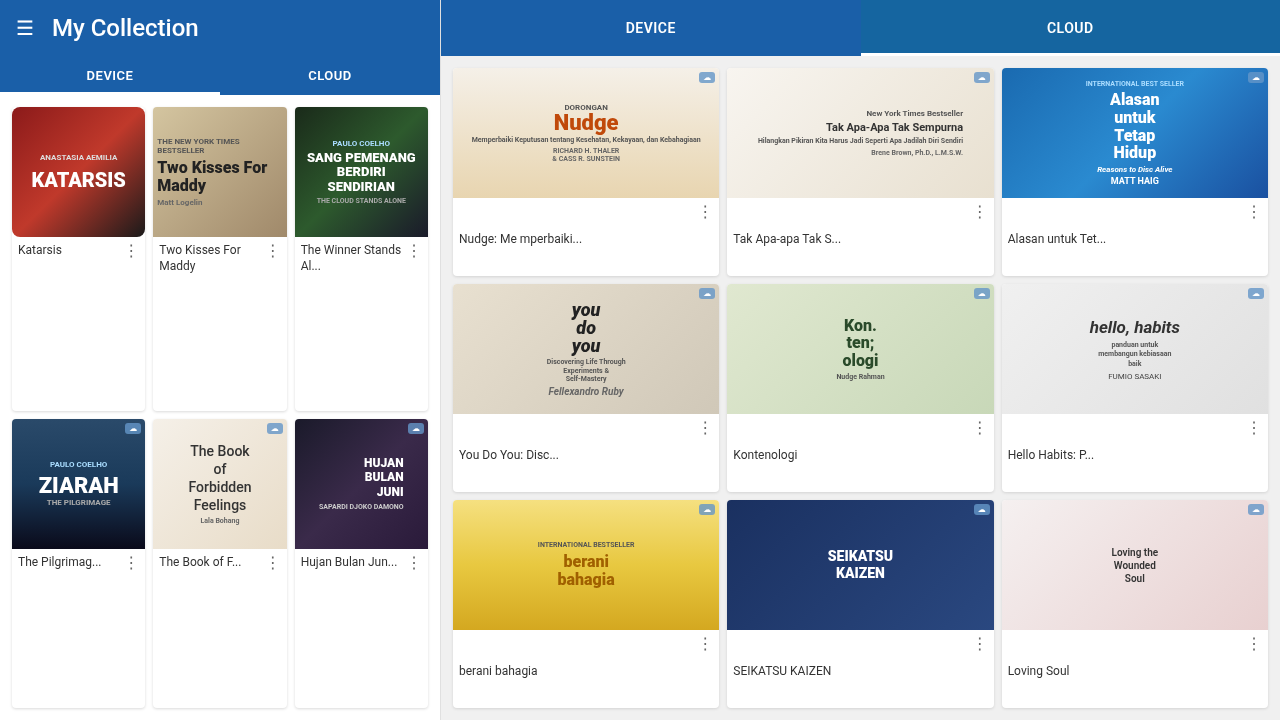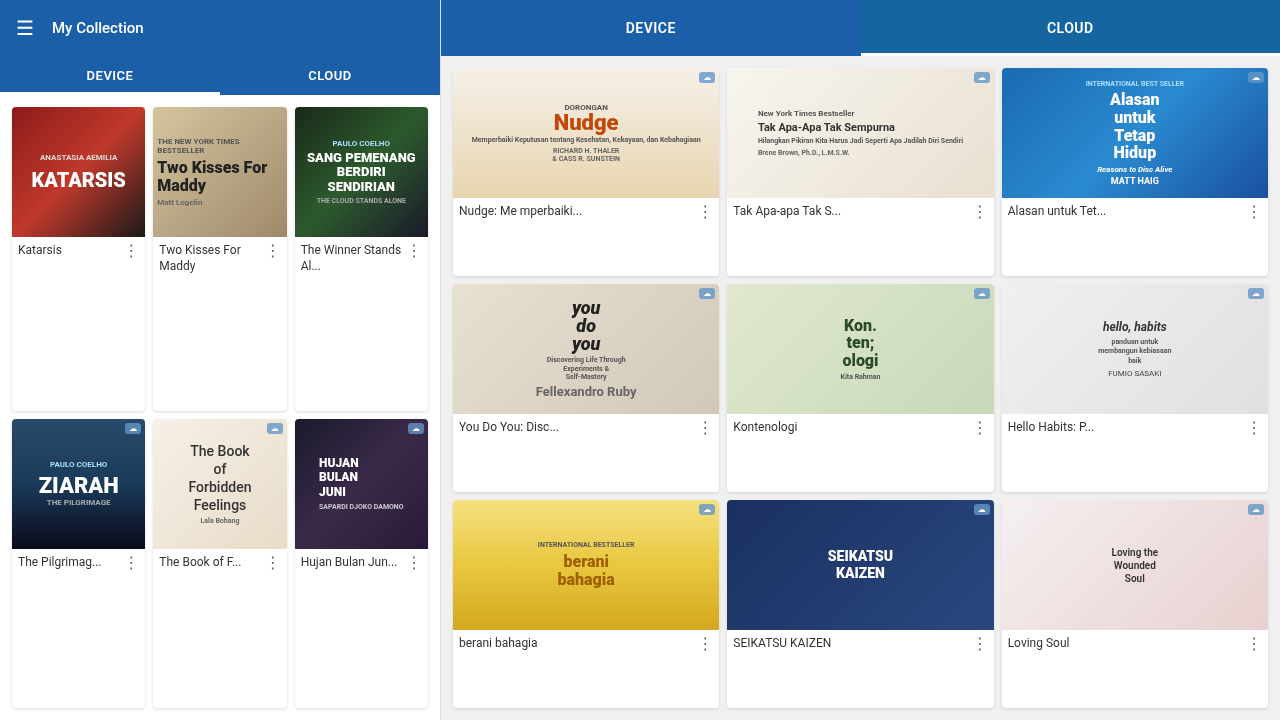--- a/index.html
+++ b/index.html
@@ -17,21 +17,21 @@
 
     .header {
       background: #1a5fa8;
       padding: 14px 16px;
       display: flex;
       align-items: center;
       gap: 18px;
       height: 56px;
     }
     .hamburger-icon { color: #fff; font-size: 20px; cursor: pointer; }
-    .header-title { color: #fff; font-size: 15px; font-weight: 500; }
+    .header-title { color: #fff; font-size: 24px; font-weight: 500; }
 
     .tabs-bar {
       background: #1a5fa8;
       display: flex;
     }
     .tab {
       flex: 1;
       text-align: center;
       padding: 12px 0;
       color: #fff;
@@ -96,21 +96,21 @@
     .more-icon {
       font-size: 16px;
       color: #666;
       cursor: pointer;
       flex-shrink: 0;
       margin-left: 2px;
       margin-top: -2px;
     }
 
     
-    .cover-katarsis { background: linear-gradient(135deg, #8b1a1a 0%, #c0392b 50%, #1a1a1a 100%); color: #fff; }
+    .cover-katarsis { background: linear-gradient(135deg, #8b1a1a 0%, #c0392b 50%, #1a1a1a 100%); color: #fff; border-radius: 8px; }
     .cover-twokisses { background: linear-gradient(135deg, #d4c5a0 0%, #a0896a 100%); color: #222; }
     .cover-winner { background: linear-gradient(135deg, #1a2a1a 0%, #2d5a2d 50%, #1a1a2a 100%); color: #fff; }
     .cover-ziarah { background: linear-gradient(180deg, #2a4a6a 0%, #1a3a5a 50%, #0a0a1a 100%); color: #fff; }
     .cover-bookof { background: linear-gradient(135deg, #f5f0e8 0%, #e8dcc8 100%); color: #333; }
     .cover-hujan { background: linear-gradient(135deg, #1a1a2a 0%, #3a2a4a 50%, #2a1a3a 100%); color: #fff; }
 
     .cloud-badge {
       position: absolute;
       top: 4px; right: 4px;
       background: rgba(100,150,200,0.8);
@@ -192,20 +192,21 @@
       padding: 6px 6px 4px 6px;
       display: flex;
       align-items: flex-start;
       justify-content: space-between;
     }
     .right-book-title {
       font-size: 12px;
       color: #333;
       flex: 1;
       line-height: 1.3;
+      margin-top: 28px;
     }
 
     
     .cover-nudge { background: linear-gradient(180deg, #f5f0e8 0%, #e8d5b0 100%); color: #333; }
     .cover-takapa { background: linear-gradient(135deg, #f8f5f0 0%, #e8e0d0 100%); color: #333; }
     .cover-alasan { background: linear-gradient(135deg, #1a6ab0 0%, #2a8ad0 50%, #1a50a0 100%); color: #fff; }
     .cover-youdoyou { background: linear-gradient(135deg, #e8e0d0 0%, #d0c8b8 100%); color: #222; }
     .cover-konten { background: linear-gradient(135deg, #e0e8d0 0%, #c8d8b8 100%); color: #222; }
     .cover-hello { background: linear-gradient(135deg, #f0f0f0 0%, #e0e0e0 100%); color: #333; }
     .cover-berani { background: linear-gradient(180deg, #f5e080 0%, #e8c840 50%, #d4a820 100%); color: #333; }
@@ -308,21 +309,21 @@
       </div>
       <div class="book-info">
         <span class="book-title-text">The Book of F...</span>
         <span class="more-icon">⋮</span>
       </div>
     </div>
 
     <div class="book-card">
       <div class="book-cover cover-hujan" style="position:relative;">
         <div class="book-cover-inner">
-          <div style="text-align:left;">
+          <div style="text-align:right;">
             <div style="font-size:12px;font-weight:900;color:#fff;line-height:1.2;">HUJAN<br>BULAN<br>JUNI</div>
             <div style="font-size:7px;color:#ccc;margin-top:4px;">SAPARDI DJOKO DAMONO</div>
           </div>
         </div>
         <div class="cloud-badge">☁</div>
       </div>
       <div class="book-info">
         <span class="book-title-text">Hujan Bulan Jun...</span>
         <span class="more-icon">⋮</span>
       </div>
@@ -353,21 +354,21 @@
       </div>
       <div class="right-book-info">
         <span class="right-book-title">Nudge: Me mperbaiki...</span>
         <span class="more-icon">⋮</span>
       </div>
     </div>
 
     <div class="right-book-card">
       <div class="right-book-cover cover-takapa" style="position:relative;">
         <div class="right-book-cover-inner">
-          <div style="text-align:left;">
+          <div style="text-align:right;">
             <div style="font-size:8px;color:#555;">New York Times Bestseller</div>
             <div style="font-size:11px;font-weight:700;color:#333;margin-top:3px;line-height:1.2;">Tak Apa-Apa Tak Sempurna</div>
             <div style="font-size:7px;color:#555;margin-top:3px;line-height:1.2;">Hilangkan Pikiran Kita Harus Jadi Seperti Apa Jadilah Diri Sendiri</div>
             <div style="font-size:7px;color:#666;margin-top:3px;">Brene Brown, Ph.D., L.M.S.W.</div>
           </div>
         </div>
         <div class="cloud-badge">☁</div>
       </div>
       <div class="right-book-info">
         <span class="right-book-title">Tak Apa-apa Tak S...</span>
@@ -392,52 +393,52 @@
         <span class="more-icon">⋮</span>
       </div>
     </div>
 
     <div class="right-book-card">
       <div class="right-book-cover cover-youdoyou" style="position:relative;">
         <div class="right-book-cover-inner">
           <div style="text-align:center;">
             <div style="font-size:18px;font-weight:900;color:#222;line-height:1;font-style:italic;">you<br>do<br>you</div>
             <div style="font-size:7px;color:#555;margin-top:3px;line-height:1.2;">Discovering Life Through<br>Experiments &amp;<br>Self-Mastery</div>
-            <div style="font-size:13px;color:#666;margin-top:2px;">Fellexandro Ruby</div>
+            <div style="font-size:10px;font-style:italic;color:#666;margin-top:2px;">Fellexandro Ruby</div>
           </div>
         </div>
         <div class="cloud-badge">☁</div>
       </div>
       <div class="right-book-info">
         <span class="right-book-title">You Do You: Disc...</span>
         <span class="more-icon">⋮</span>
       </div>
     </div>
 
     <div class="right-book-card">
       <div class="right-book-cover cover-konten" style="position:relative;">
         <div class="right-book-cover-inner">
           <div style="text-align:center;">
             <div style="font-size:16px;font-weight:900;color:#2a4a2a;line-height:1.1;">Kon.<br>ten;<br>ologi</div>
-            <div style="font-size:7px;color:#555;margin-top:4px;">Kita Rahman</div>
+            <div style="font-size:7px;color:#555;margin-top:4px;">Nudge Rahman</div>
           </div>
         </div>
         <div class="cloud-badge">☁</div>
       </div>
       <div class="right-book-info">
         <span class="right-book-title">Kontenologi</span>
         <span class="more-icon">⋮</span>
       </div>
     </div>
 
     <div class="right-book-card">
       <div class="right-book-cover cover-hello" style="position:relative;">
         <div class="right-book-cover-inner">
           <div style="text-align:center;">
-            <div style="font-size:12px;font-weight:700;color:#333;font-style:italic;">hello, habits</div>
+            <div style="font-size:17px;font-weight:700;color:#333;font-style:italic;">hello, habits</div>
             <div style="font-size:7px;color:#555;margin-top:4px;line-height:1.3;">panduan untuk<br>membangun kebiasaan<br>baik</div>
             <div style="font-size:8px;font-weight:400;color:#444;margin-top:3px;">FUMIO SASAKI</div>
           </div>
         </div>
         <div class="cloud-badge">☁</div>
       </div>
       <div class="right-book-info">
         <span class="right-book-title">Hello Habits: P...</span>
         <span class="more-icon">⋮</span>
       </div>

